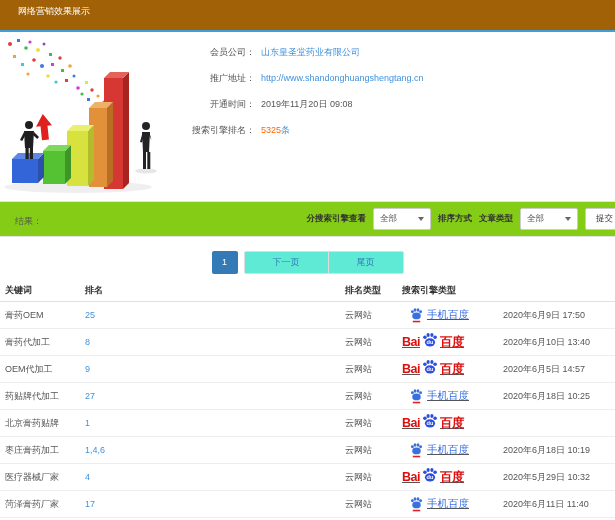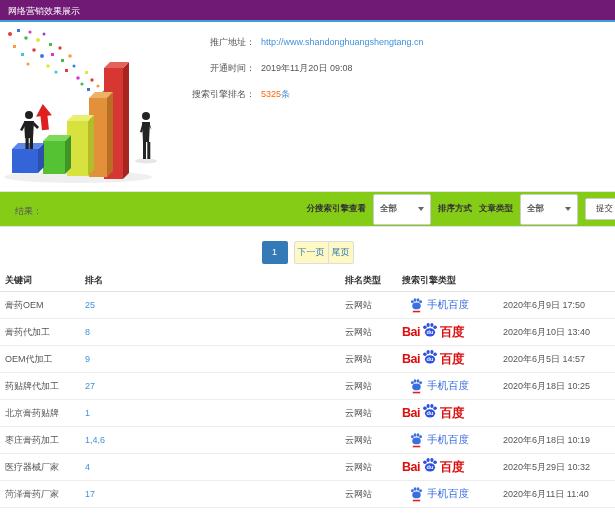--- a/index.html
+++ b/index.html
@@ -1,61 +1,61 @@
 <!DOCTYPE html>
 <html><head>
 <meta charset="utf-8">
 <style>
   * { margin:0; padding:0; box-sizing:border-box; }
   html,body { width:615px; height:520px; overflow:hidden; background:#fff;
     font-family:"Liberation Sans","DejaVu Sans",sans-serif; color:#555; font-size:9px; }
-  .topbar { height:22px; background:#701a75; border-bottom:2px solid #3f9fd9;
-    color:#fff; line-height:22px; padding-left:8px; font-size:9px; }
+  .topbar { height:32px; background:#a16207; border-bottom:2px solid #3f9fd9;
+    color:#fff; line-height:22px; padding-left:18px; font-size:9px; }
   
   .hero { position:relative; height:169px; }
   .illustration { position:absolute; left:0; top:4px; width:190px; height:160px; }
   .info { position:absolute; left:165px; top:7px; }
   .info-row { display:flex; align-items:center; height:26px; }
   .info-label { display:inline-block; width:90px; text-align:right; color:#555; }
   .info-value { margin-left:6px; color:#555; }
   .link { color:#4292dc; cursor:pointer; }
   .num-orange { color:#ff6600; }
   
   .filterbar { position:relative; height:36px; background:#84cc16;
     border-top:1px solid #e3e3e3; border-bottom:1px solid #e3e3e3; }
   .result-label { position:absolute; left:15px; top:13px; color:#555; }
   .controls { position:absolute; right:-26px; top:0; height:34px;
     display:flex; align-items:center; gap:7px; }
   .ctl-label { font-weight:bold; color:#333; font-size:8.5px; white-space:nowrap; }
-  .select { height:31px; background:#fff; border:1px solid #ccc; border-radius:2px;
-    display:flex; align-items:center; padding:0 6px; font-size:8.5px; color:#555; cursor:pointer;font-weight:bold; }
+  .select { height:22px; background:#fff; border:1px solid #ccc; border-radius:2px;
+    display:flex; align-items:center; padding:0 6px; font-size:8.5px; color:#555; cursor:pointer; }
   .select .val { flex:1; white-space:nowrap; }
   .caret { width:0; height:0; border-left:3.5px solid transparent;
     border-right:3.5px solid transparent; border-top:4px solid #666; margin-left:7px; }
   .sel-engine { width:58px; } .sel-sort { width:100px; } .sel-article { width:58px; }
   .submit-btn { height:22px; width:56px; background:#fff; border:1px solid #ccc;
     border-radius:2px; font-size:8.5px; color:#333; cursor:pointer;
     font-family:inherit; text-align:left; padding-left:10px; }
   
   .pagination { margin-top:14px; display:flex; justify-content:center; align-items:center; height:23px; }
   .page-cur { min-width:26px; height:23px; background:#337ab7; color:#fff; text-align:center;
     line-height:23px; border-radius:2px; margin-right:6px; cursor:pointer; }
   .page-group { display:flex; }
-  .page-link { height:23px; line-height:21px; padding:0 3px; border:1px solid #ddd;
-    background:#fef9c3; color:#337ab7; cursor:pointer;text-align:right; }
+  .page-link { height:23px; line-height:21px; padding:0 28px; border:1px solid #ddd;
+    background:#5eead4; color:#337ab7; cursor:pointer;text-align:right; }
   .page-link.first { border-radius:2px 0 0 2px; }
   .page-link.last { border-radius:0 2px 2px 0; margin-left:-1px; }
   
   .table { margin-top:5px; }
   .trow { display:grid; grid-template-columns:80px 260px 57px 101px 1fr;
     align-items:center; padding-left:5px; }
   .thead { height:23px; font-weight:bold; color:#333; border-bottom:1px solid #e0e0e0; }
   .tdata { height:27px; border-bottom:1px solid #ededed; color:#555; }
   .rank-link { color:#4292dc; cursor:pointer; }
-  .engine-cell { display:flex; align-items:flex-start; }
+  .engine-cell { display:flex; align-items:flex-start;text-decoration:underline; }
   .engine-variant { display:inline-flex; align-items:center; }
   .mobile-baidu { gap:4px; padding-left:8px; }
   .mobile-baidu .mb-label { color:#3a6fe0; font-size:10.5px; }
   .baidu-logo { gap:1px; }
   .baidu-logo .bd-red { color:#dd0e0e; font-weight:bold; font-size:12.5px; letter-spacing:-0.5px; }
   .baidu-logo svg { margin:0 1px 4px 1px; }
   .update-cell { color:#555; }
 </style>
 </head>
 <body>
@@ -141,20 +141,24 @@
       <path d="M142,96 L150,96 L149,116 L143,116 Z"></path>
       <path d="M142.5,97 L140,106 L142,106.6 L144,99 Z"></path>
       <path d="M149.5,97 L151.5,104 L148,97.5 Z"></path>
       <rect x="143" y="116" width="3" height="17"></rect>
       <rect x="147.3" y="116" width="3" height="17"></rect>
     </g>
   </svg>
 
   <div class="info">
     <div class="info-row">
+      <span class="info-label">会员公司：</span>
+      <span class="info-value link">山东皇圣堂药业有限公司</span>
+    </div>
+    <div class="info-row">
       <span class="info-label">推广地址：</span>
       <span class="info-value link">http://www.shandonghuangshengtang.cn</span>
     </div>
     <div class="info-row">
       <span class="info-label">开通时间：</span>
       <span class="info-value">2019年11月20日 09:08</span>
     </div>
     <div class="info-row">
       <span class="info-label">搜索引擎排名：</span>
       <span class="info-value num-orange">5325</span>

